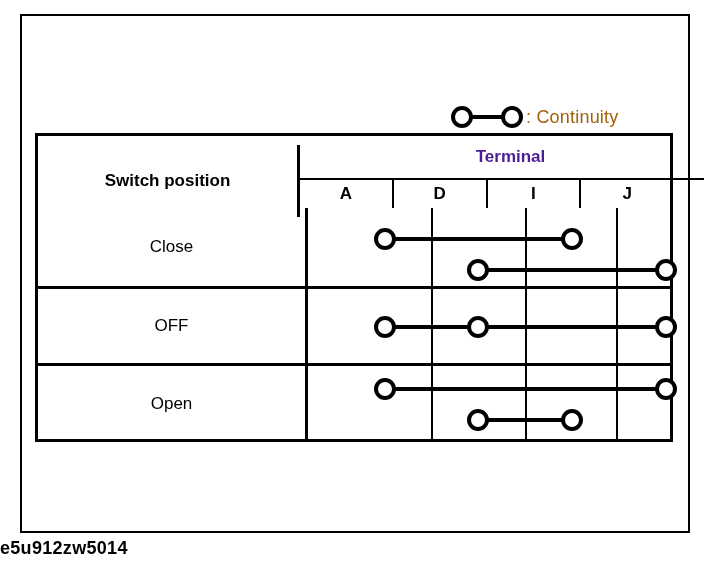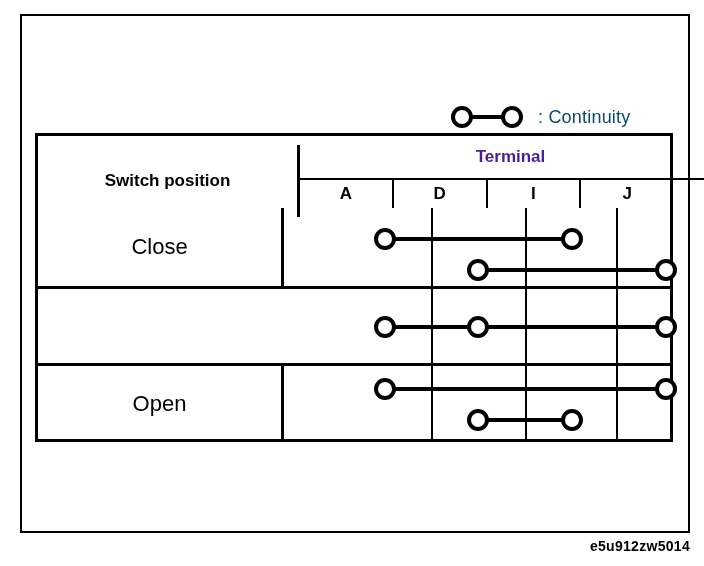--- a/index.html
+++ b/index.html
@@ -55,23 +55,23 @@
     height: 22px;
     box-sizing: border-box;
     border: 4px solid #000000;
     border-radius: 50%;
     background: #ffffff;
   }
   #legend .legend-symbol .lg-node.left  { left: 1px; }
   #legend .legend-symbol .lg-node.right { left: 51px; }
   #legend .legend-label {
     font-size: 18px;
-    color: #0c4a6e;
+    color: #a16207;
     white-space: nowrap;
-    margin-left: 14px;
+    margin-left: 2px;
     letter-spacing: 0.2px;
   }
 
   
   #continuity-table {
     position: absolute;
     left: 35px;
     top: 133px;
     width: 638px;
     height: 309px;
@@ -155,26 +155,26 @@
   }
   .tbl-row:last-child { border-bottom: none; padding-left: 34px; }
   .tbl-row.r-close { height: 81px; }
   .tbl-row.r-off   { height: 77px; }
   .tbl-row.r-open  { height: 76px; }
 
   .row-label {
     position: absolute;
     left: 0;
     top: 0;
-    width: 246px;
+    width: 270px;
     height: 100%;
     display: flex;
     align-items: center;
     justify-content: center;
-    font-size: 22px;
+    font-size: 17px;
     color: #000000;
     border-right: 3px solid #000000;
     box-sizing: border-box;
   }
   .row-cells {
     position: absolute;
     left: 262px;
     top: 0;
     width: 373px;
     height: 100%;
@@ -207,22 +207,22 @@
     border-radius: 50%;
     background: #ffffff;
   }
 
   
   #figure-caption {
     position: absolute;
     left: 0;
     top: 538px;
     width: 690px;
-    text-align: right;
-    font-size: 14px;
+    text-align: left;
+    font-size: 18px;
     font-weight: bold;
     color: #000000;
     letter-spacing: 0.3px;
   }
 </style>
 </head>
 <body>
 
 <div id="outer-frame"></div>
 
@@ -261,20 +261,21 @@
           <div class="conn-node" style="left:74px; top:20px;"></div>
           <div class="conn-node" style="left:261px; top:20px;"></div>
           <div class="conn-line" style="left:178px; top:60px; width:188px;"></div>
           <div class="conn-node" style="left:167px; top:51px;"></div>
           <div class="conn-node" style="left:355px; top:51px;"></div>
         </div>
       </div>
     </div>
 
     <div class="tbl-row r-off">
+      <div class="row-label">OFF</div>
       <div class="row-cells">
         <div class="col-divider" style="left:131px"></div>
         <div class="col-divider" style="left:225px"></div>
         <div class="col-divider" style="left:316px"></div>
         <div class="conn-layer">
           <div class="conn-line" style="left:85px; top:36px; width:281px;"></div>
           <div class="conn-node" style="left:74px; top:27px;"></div>
           <div class="conn-node" style="left:167px; top:27px;"></div>
           <div class="conn-node" style="left:355px; top:27px;"></div>
         </div>

